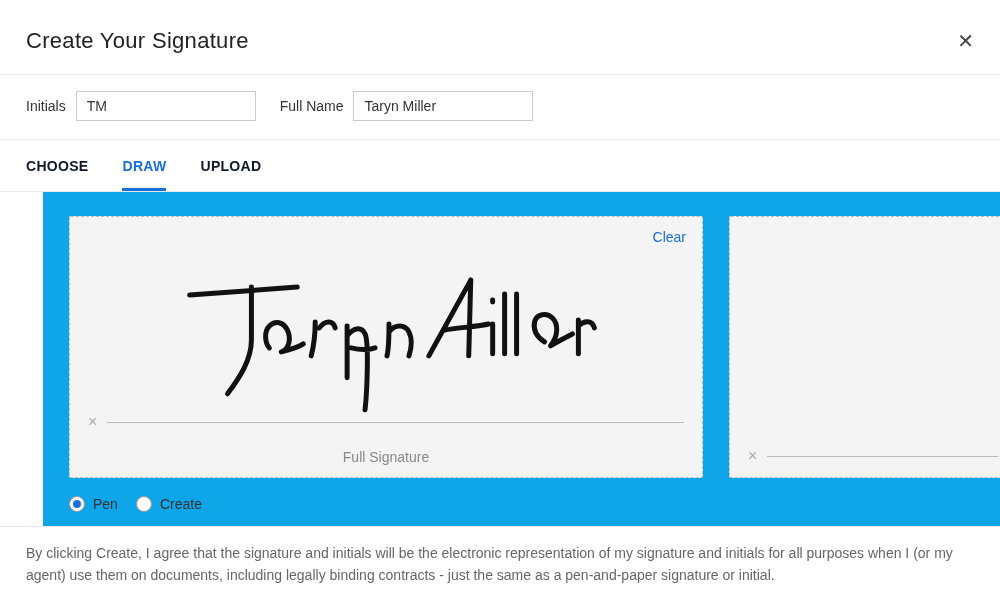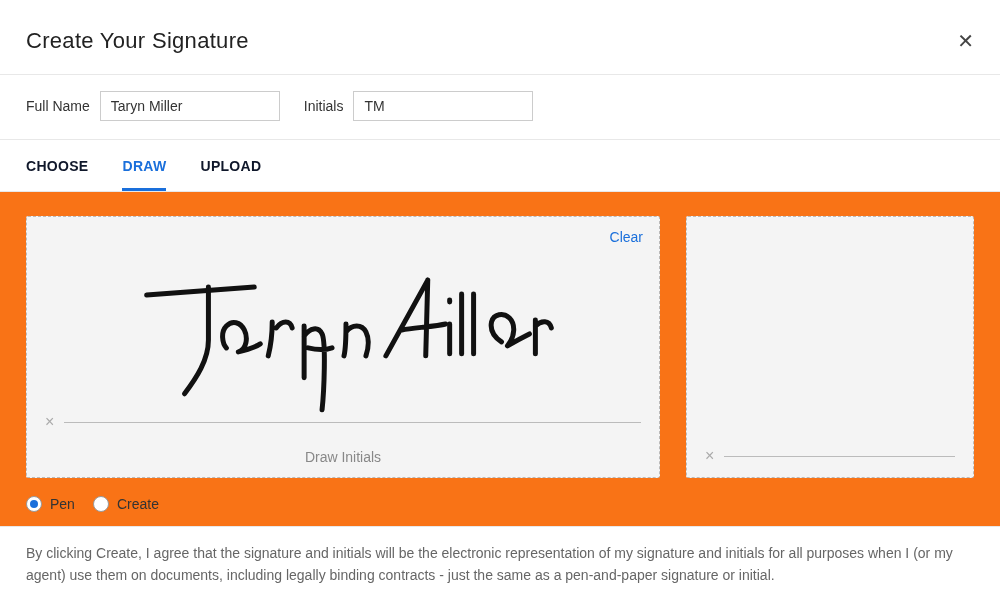--- a/index.html
+++ b/index.html
@@ -7,21 +7,21 @@
     .header { display:flex; align-items:center; justify-content:space-between; padding:28px 26px 20px 26px; border-bottom:1px solid #e8e8e8; }
     .header h1 { font-size:22px; font-weight:400; color:#222; letter-spacing:.3px; }
     .close-icon { font-size:20px; color:#444; cursor:pointer; font-weight:300; line-height:1; }
     .fields { display:flex; align-items:center; gap:24px; padding:16px 26px 18px 26px; border-bottom:1px solid #e8e8e8; }
     .field { display:flex; align-items:center; gap:10px; }
     .field label { font-size:14px; color:#333; }
     .field input { border:1px solid #ccc; font-size:14px; padding:6px 10px; width:180px; color:#333; outline:none; }
     .tabs { display:flex; gap:34px; padding:0 26px; border-bottom:1px solid #e8e8e8; }
     .tab { padding:18px 0 14px 0; font-size:14px; font-weight:600; color:#0f172a; letter-spacing:.3px; cursor:pointer; border-bottom:3px solid transparent; }
     .tab.active { color:#1a6fdb; border-bottom-color:#1a6fdb; }
-    .canvas-area { background:#f97316; padding:24px 26px 14px 26px; }
+    .canvas-area { background:#0ea5e9; padding:24px 26px 14px 26px;margin-left:43px; }
     .panels { display:flex; gap:26px; }
     .panel { border:1px dashed #bbb; border-radius:2px; background:#f4f4f4; position:relative; display:flex; flex-direction:column; }
     .panel-sig { flex:0 0 634px; height:262px; }
     .panel-init { flex:0 0 288px; height:262px; }
     .clear-link { position:absolute; top:12px; right:16px; color:#1a6fdb; font-size:14px; cursor:pointer; }
     .sig-svg { flex:1; width:100%; }
     .bottom-row { padding:0 18px 12px 18px; }
     .line-wrap { display:flex; align-items:center; gap:10px; }
     .x-mark { color:#aaa; font-size:16px; font-weight:300; }
     .line { flex:1; height:1px; background:#bbb; }
@@ -35,26 +35,26 @@
 </head>
 <body>
 
 <div class="header">
   <h1>Create Your Signature</h1>
   <span class="close-icon">✕</span>
 </div>
 
 <div class="fields">
   <div class="field">
+    <label>Initials</label>
+    <input type="text" value="TM" style="">
+  </div>
+  <div class="field">
     <label>Full Name</label>
     <input type="text" value="Taryn Miller" style="">
-  </div>
-  <div class="field">
-    <label>Initials</label>
-    <input type="text" value="TM" style="">
   </div>
 </div>
 
 <div class="tabs">
   <div class="tab">CHOOSE</div>
   <div class="tab active">DRAW</div>
   <div class="tab">UPLOAD</div>
 </div>
 
 <div class="canvas-area">
@@ -75,21 +75,21 @@
           <path d="M448 74 L448 134"></path>
           <path d="M476 122 C470 118 464 112 466 102 C468 94 478 92 484 98 C490 104 490 116 482 126 C492 120 500 116 504 114"></path>
           <path d="M510 100 C510 114 510 126 510 134 M510 106 C516 100 524 100 526 108"></path>
         </g>
       </svg>
       <div class="bottom-row">
         <div class="line-wrap">
           <span class="x-mark">×</span>
           <div class="line"></div>
         </div>
-        <div class="caption">Draw Initials</div>
+        <div class="caption">Full Signature</div>
       </div>
     </div>
 
     <div class="panel panel-init">
       <svg class="sig-svg" viewBox="0 0 288 190"></svg>
       <div class="bottom-row">
         <div class="line-wrap">
           <span class="x-mark">×</span>
           <div class="line"></div>
         </div>

